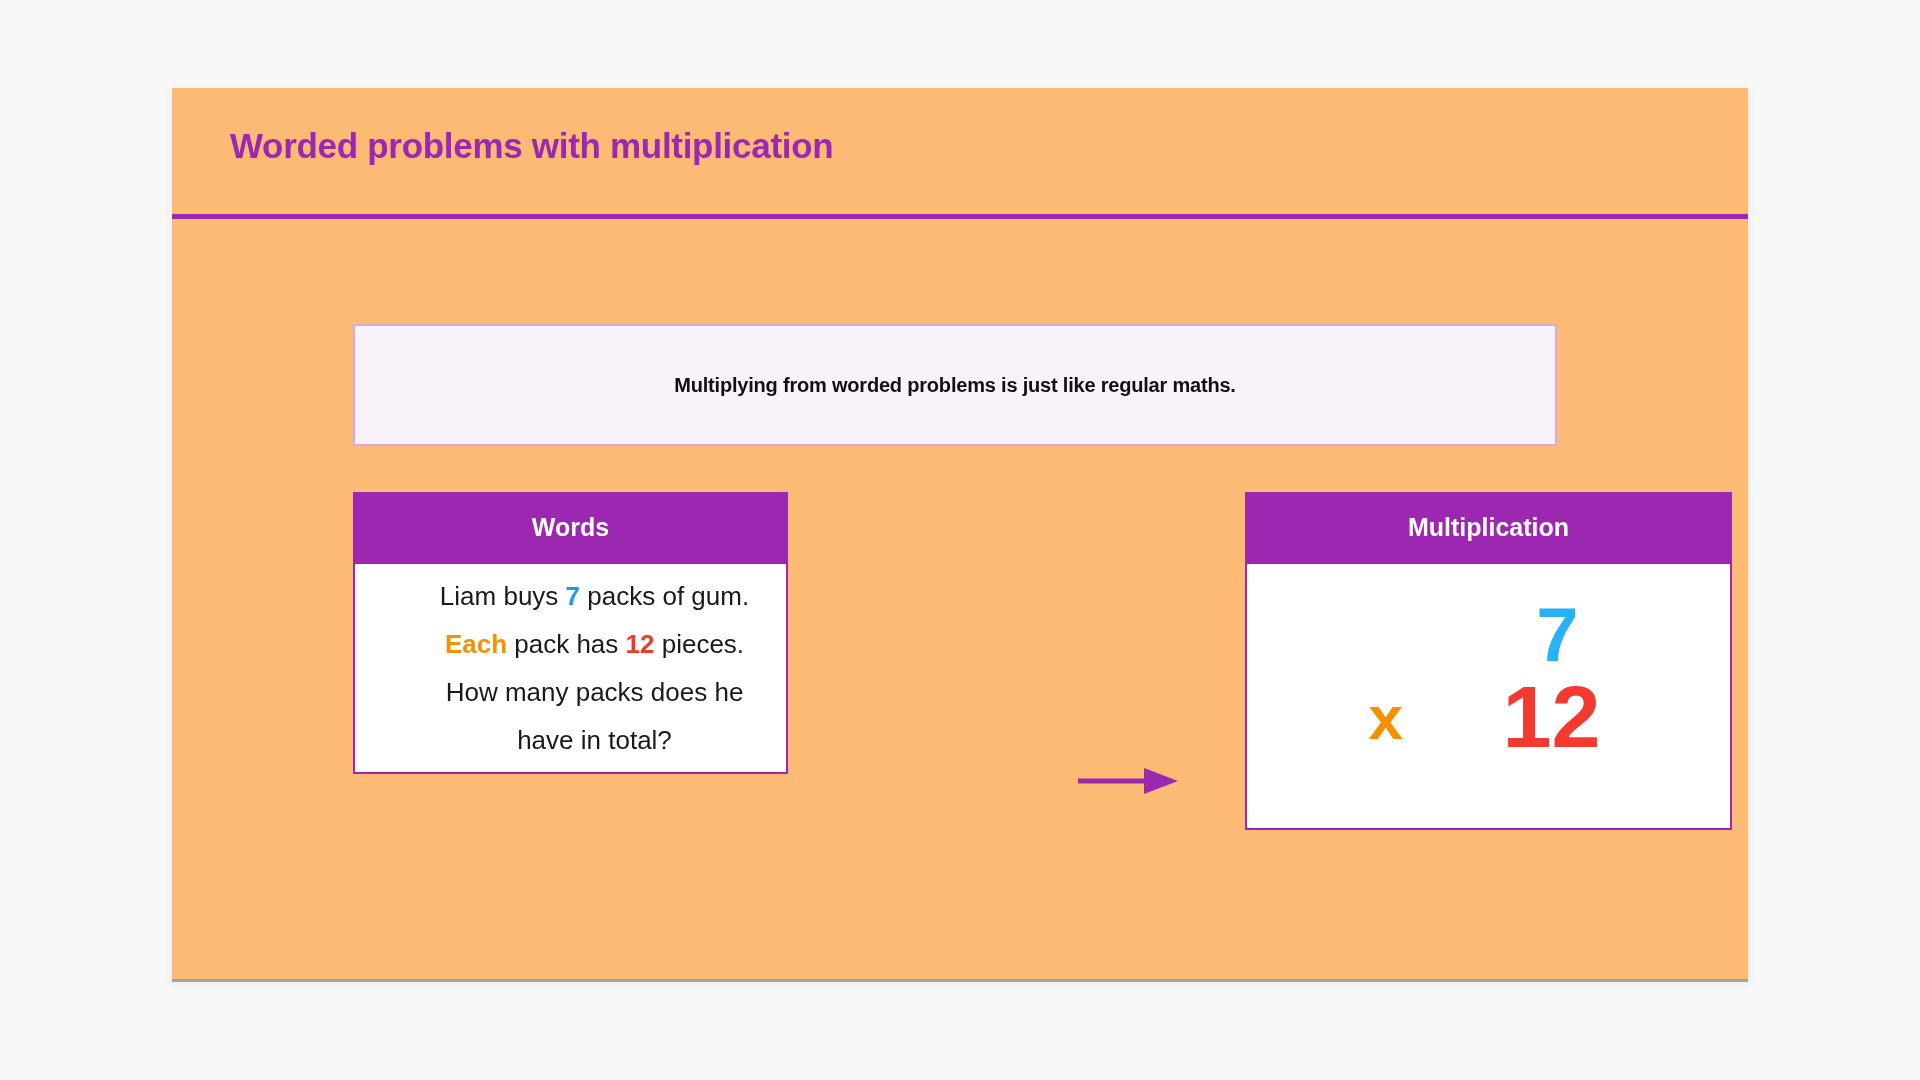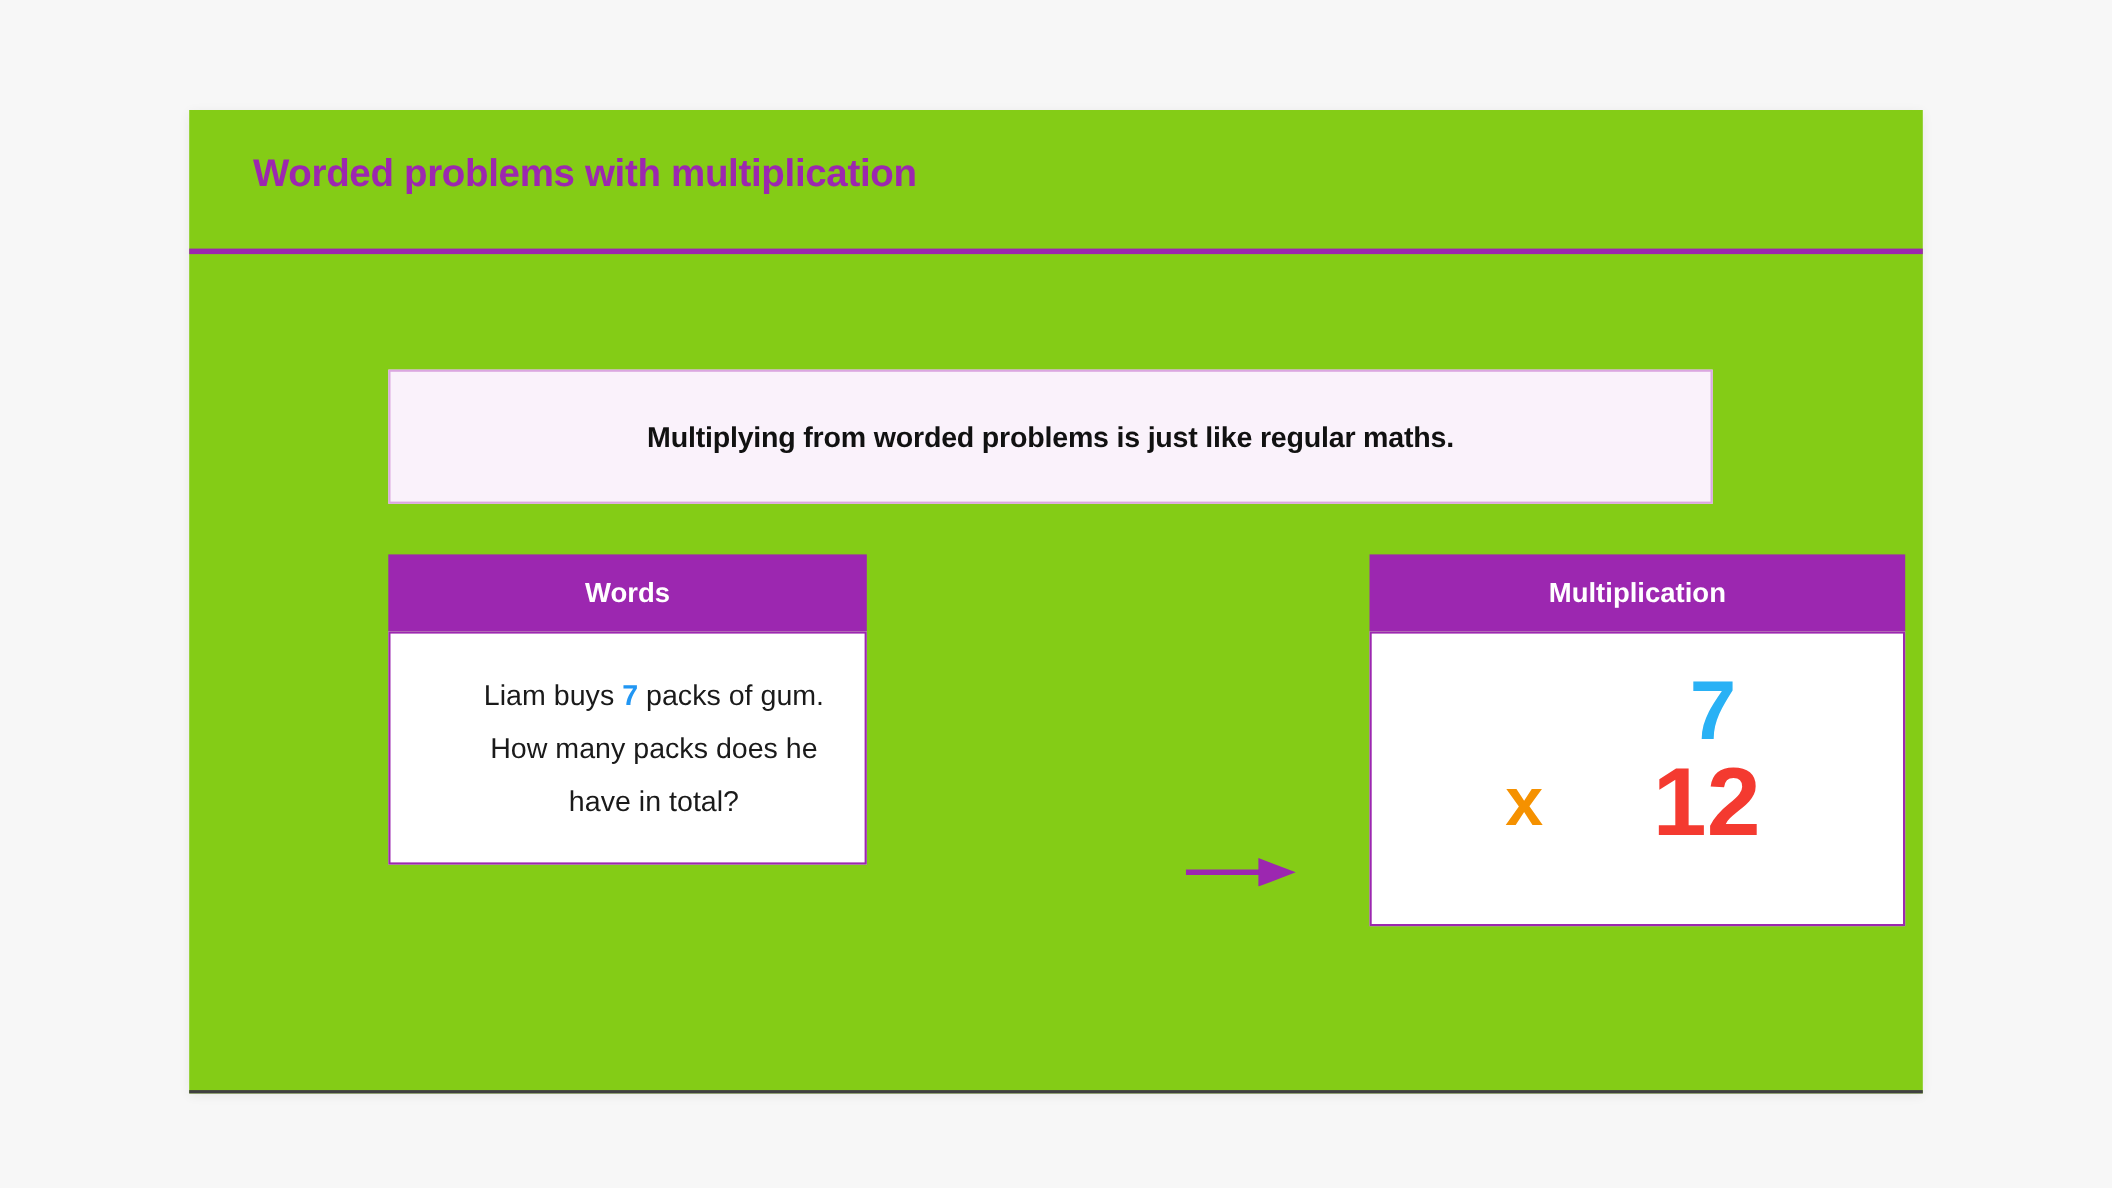--- a/index.html
+++ b/index.html
@@ -10,27 +10,27 @@
     width: 1920px;
     height: 1080px;
     background: #f7f7f7;
     font-family: "Liberation Sans", sans-serif;
     overflow: hidden;
   }
 
   .slide-card {
     position: absolute;
     left: 172px;
-    top: 100px;
+    top: 88px;
     width: 1576px;
     height: 894px;
-    background: #84cc16;
+    background: #fdba74;
     box-shadow: 0 2px 10px rgba(0,0,0,0.06);
     box-sizing: border-box;
-    border-bottom: 3px solid #404040;
+    border-bottom: 3px solid #a3a3a3;
   }
 
   .slide-title {
     position: absolute;
     left: 58px;
     top: 38px;
     font-size: 35px;
     font-weight: bold;
     color: #9c27b0;
     letter-spacing: -0.3px;
@@ -53,21 +53,21 @@
     width: 1204px;
     height: 122px;
     background: #faf2fb;
     border: 2px solid #dba7e0;
     box-sizing: border-box;
     display: flex;
     align-items: center;
     justify-content: center;
   }
   .info-banner-text {
-    font-size: 26px;
+    font-size: 20px;
     font-weight: bold;
     color: #111111;
     text-align: center;
     letter-spacing: -0.2px;
   }
 
   
   .panel {
     position: absolute;
     box-sizing: border-box;
@@ -184,20 +184,23 @@
   </div>
 
   <div class="panel words-panel">
     <div class="panel-header">Words</div>
     <div class="panel-body">
 
       <div class="words-line">
         <span>Liam buys </span><span class="hl-blue">7</span><span> packs of gum.</span>
       </div>
 
+      <div class="words-line">
+        <span class="hl-orange">Each</span><span> pack has </span><span class="hl-red">12</span><span> pieces.</span>
+      </div>
 
       <div class="words-line">How many packs does he</div>
 
       <div class="words-line">have in total?</div>
 
     </div>
   </div>
 
   <div class="flow-arrow">
     <svg width="100" height="26" viewBox="0 0 100 26" xmlns="http://www.w3.org/2000/svg">

